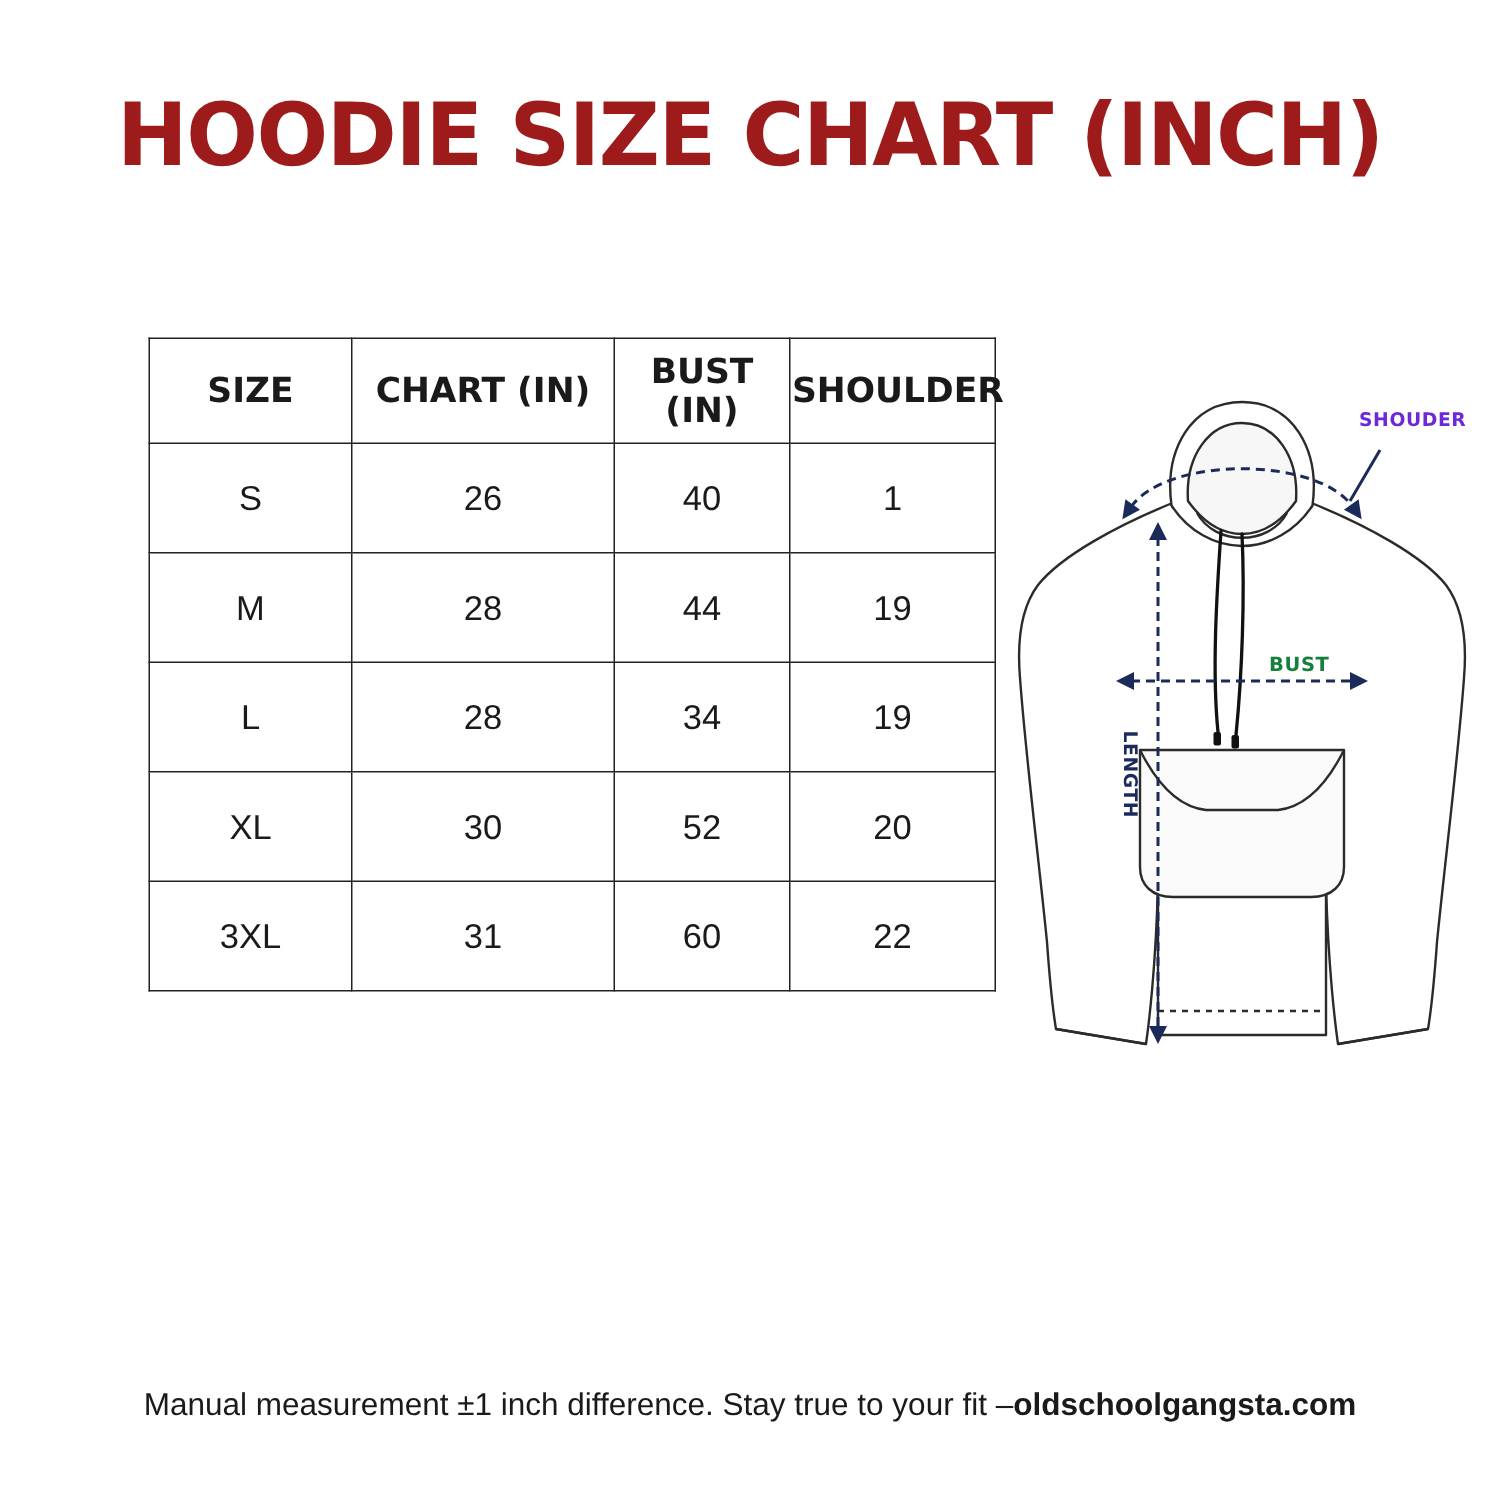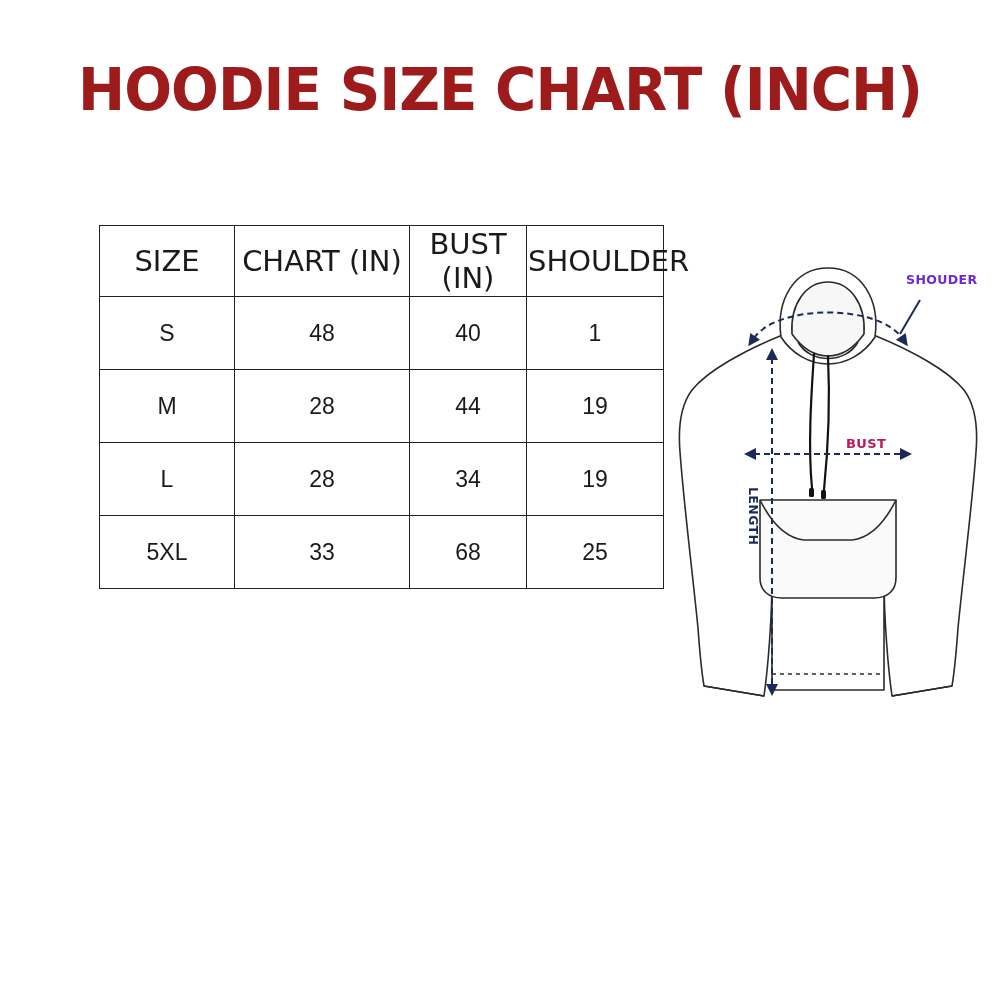--- a/index.html
+++ b/index.html
@@ -54,22 +54,22 @@
     border: 1.6px solid #222;
     text-align: center;
     vertical-align: middle;
     height: 70px;
     font-size: 23px;
     font-weight: 400;
     color: #1a1a1a;
   }
   table.size-table th {
     font-family: "DejaVu Sans", sans-serif;
-    font-weight: 400;
-    font-size: 29px;
+    font-weight: 700;
+    font-size: 23px;
     letter-spacing: 0px;
     height: 67px;
   }
   table.size-table col.c0 { width: 135px; }
   table.size-table col.c1 { width: 175px; }
   table.size-table col.c2 { width: 117px; }
   table.size-table col.c3 { width: 137px; }
 
   
   .illustration {
@@ -95,21 +95,21 @@
     color: #6d28d9;
     letter-spacing: 0.4px;
   }
   .label-bust {
     position: absolute;
     left: 846px;
     top: 436px;
     font-size: 13px;
     font-weight: 700;
     font-family: "DejaVu Sans", sans-serif;
-    color: #be185d;
+    color: #15803d;
     letter-spacing: 0.4px;
   }
   .label-length {
     position: absolute;
     left: 761px;
     top: 487px;
     font-size: 12.5px;
     font-weight: 700;
     font-family: "DejaVu Sans", sans-serif;
     color: #1a2a5a;
@@ -152,41 +152,47 @@
         <tr>
           <th>SIZE</th>
           <th>CHART (IN)</th>
           <th>BUST (IN)</th>
           <th>SHOULDER</th>
         </tr>
       </thead>
       <tbody>
         <tr>
           <td>S</td>
-          <td>48</td>
+          <td>26</td>
           <td>40</td>
           <td>1</td>
         </tr>
         <tr>
           <td>M</td>
           <td>28</td>
           <td>44</td>
           <td>19</td>
         </tr>
         <tr>
           <td>L</td>
           <td>28</td>
           <td>34</td>
           <td>19</td>
         </tr>
         <tr>
-          <td>5XL</td>
-          <td>33</td>
-          <td>68</td>
-          <td>25</td>
+          <td>XL</td>
+          <td>30</td>
+          <td>52</td>
+          <td>20</td>
+        </tr>
+        <tr>
+          <td>3XL</td>
+          <td>31</td>
+          <td>60</td>
+          <td>22</td>
         </tr>
       </tbody>
     </table>
   </div>
 
   <div class="illustration">
     <svg viewBox="0 0 320 490" xmlns="http://www.w3.org/2000/svg">
       <g fill="#ffffff" stroke="#2b2b2b" stroke-width="1.6" stroke-linejoin="round">
 
         <path d="M112 98 C 78 112, 40 132, 24 152 C 12 168, 10 190, 12 214
@@ -245,14 +251,17 @@
 
         <path d="M232 96 L 252 62" stroke-dasharray="0"></path>
       </g>
     </svg>
   </div>
 
   <div class="label-shoulder">SHOUDER</div>
   <div class="label-bust">BUST</div>
   <div class="label-length">LENGTH</div>
 
+  <div class="footer">
+    <span>Manual measurement ±1 inch difference. Stay true to your fit –</span><span class="brand">oldschoolgangsta.com</span>
+  </div>
 
 </div>
 
 </body></html>

